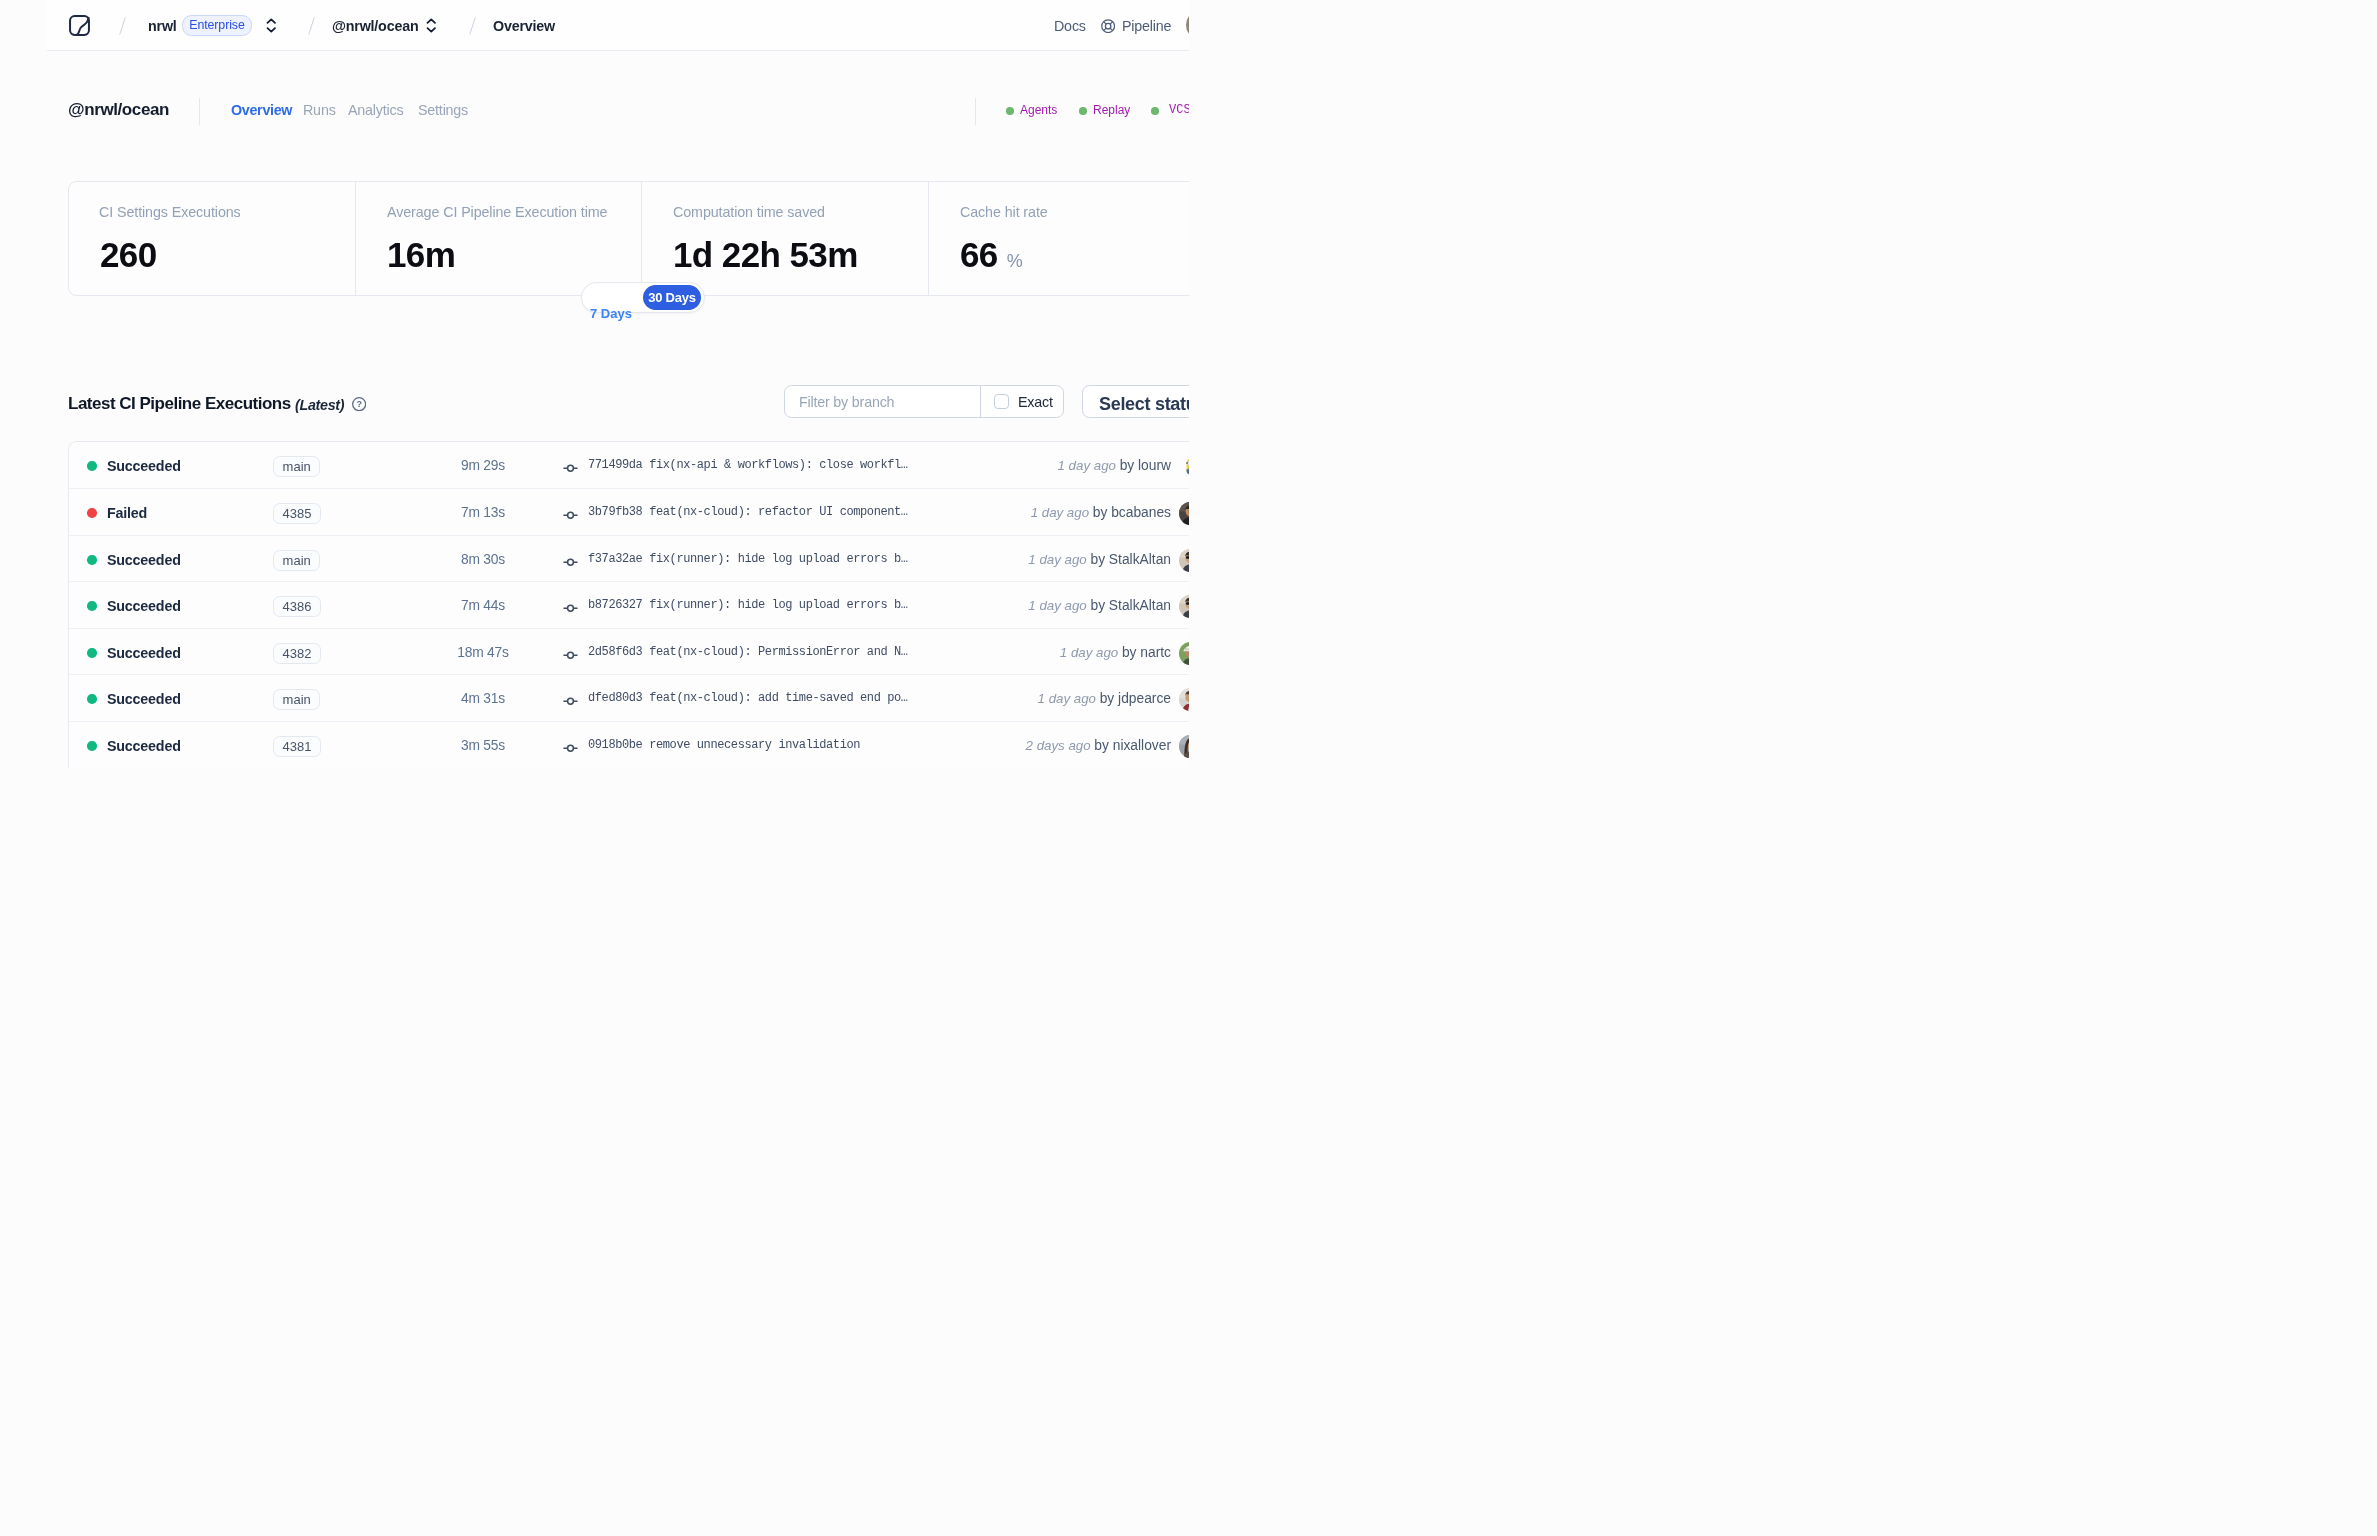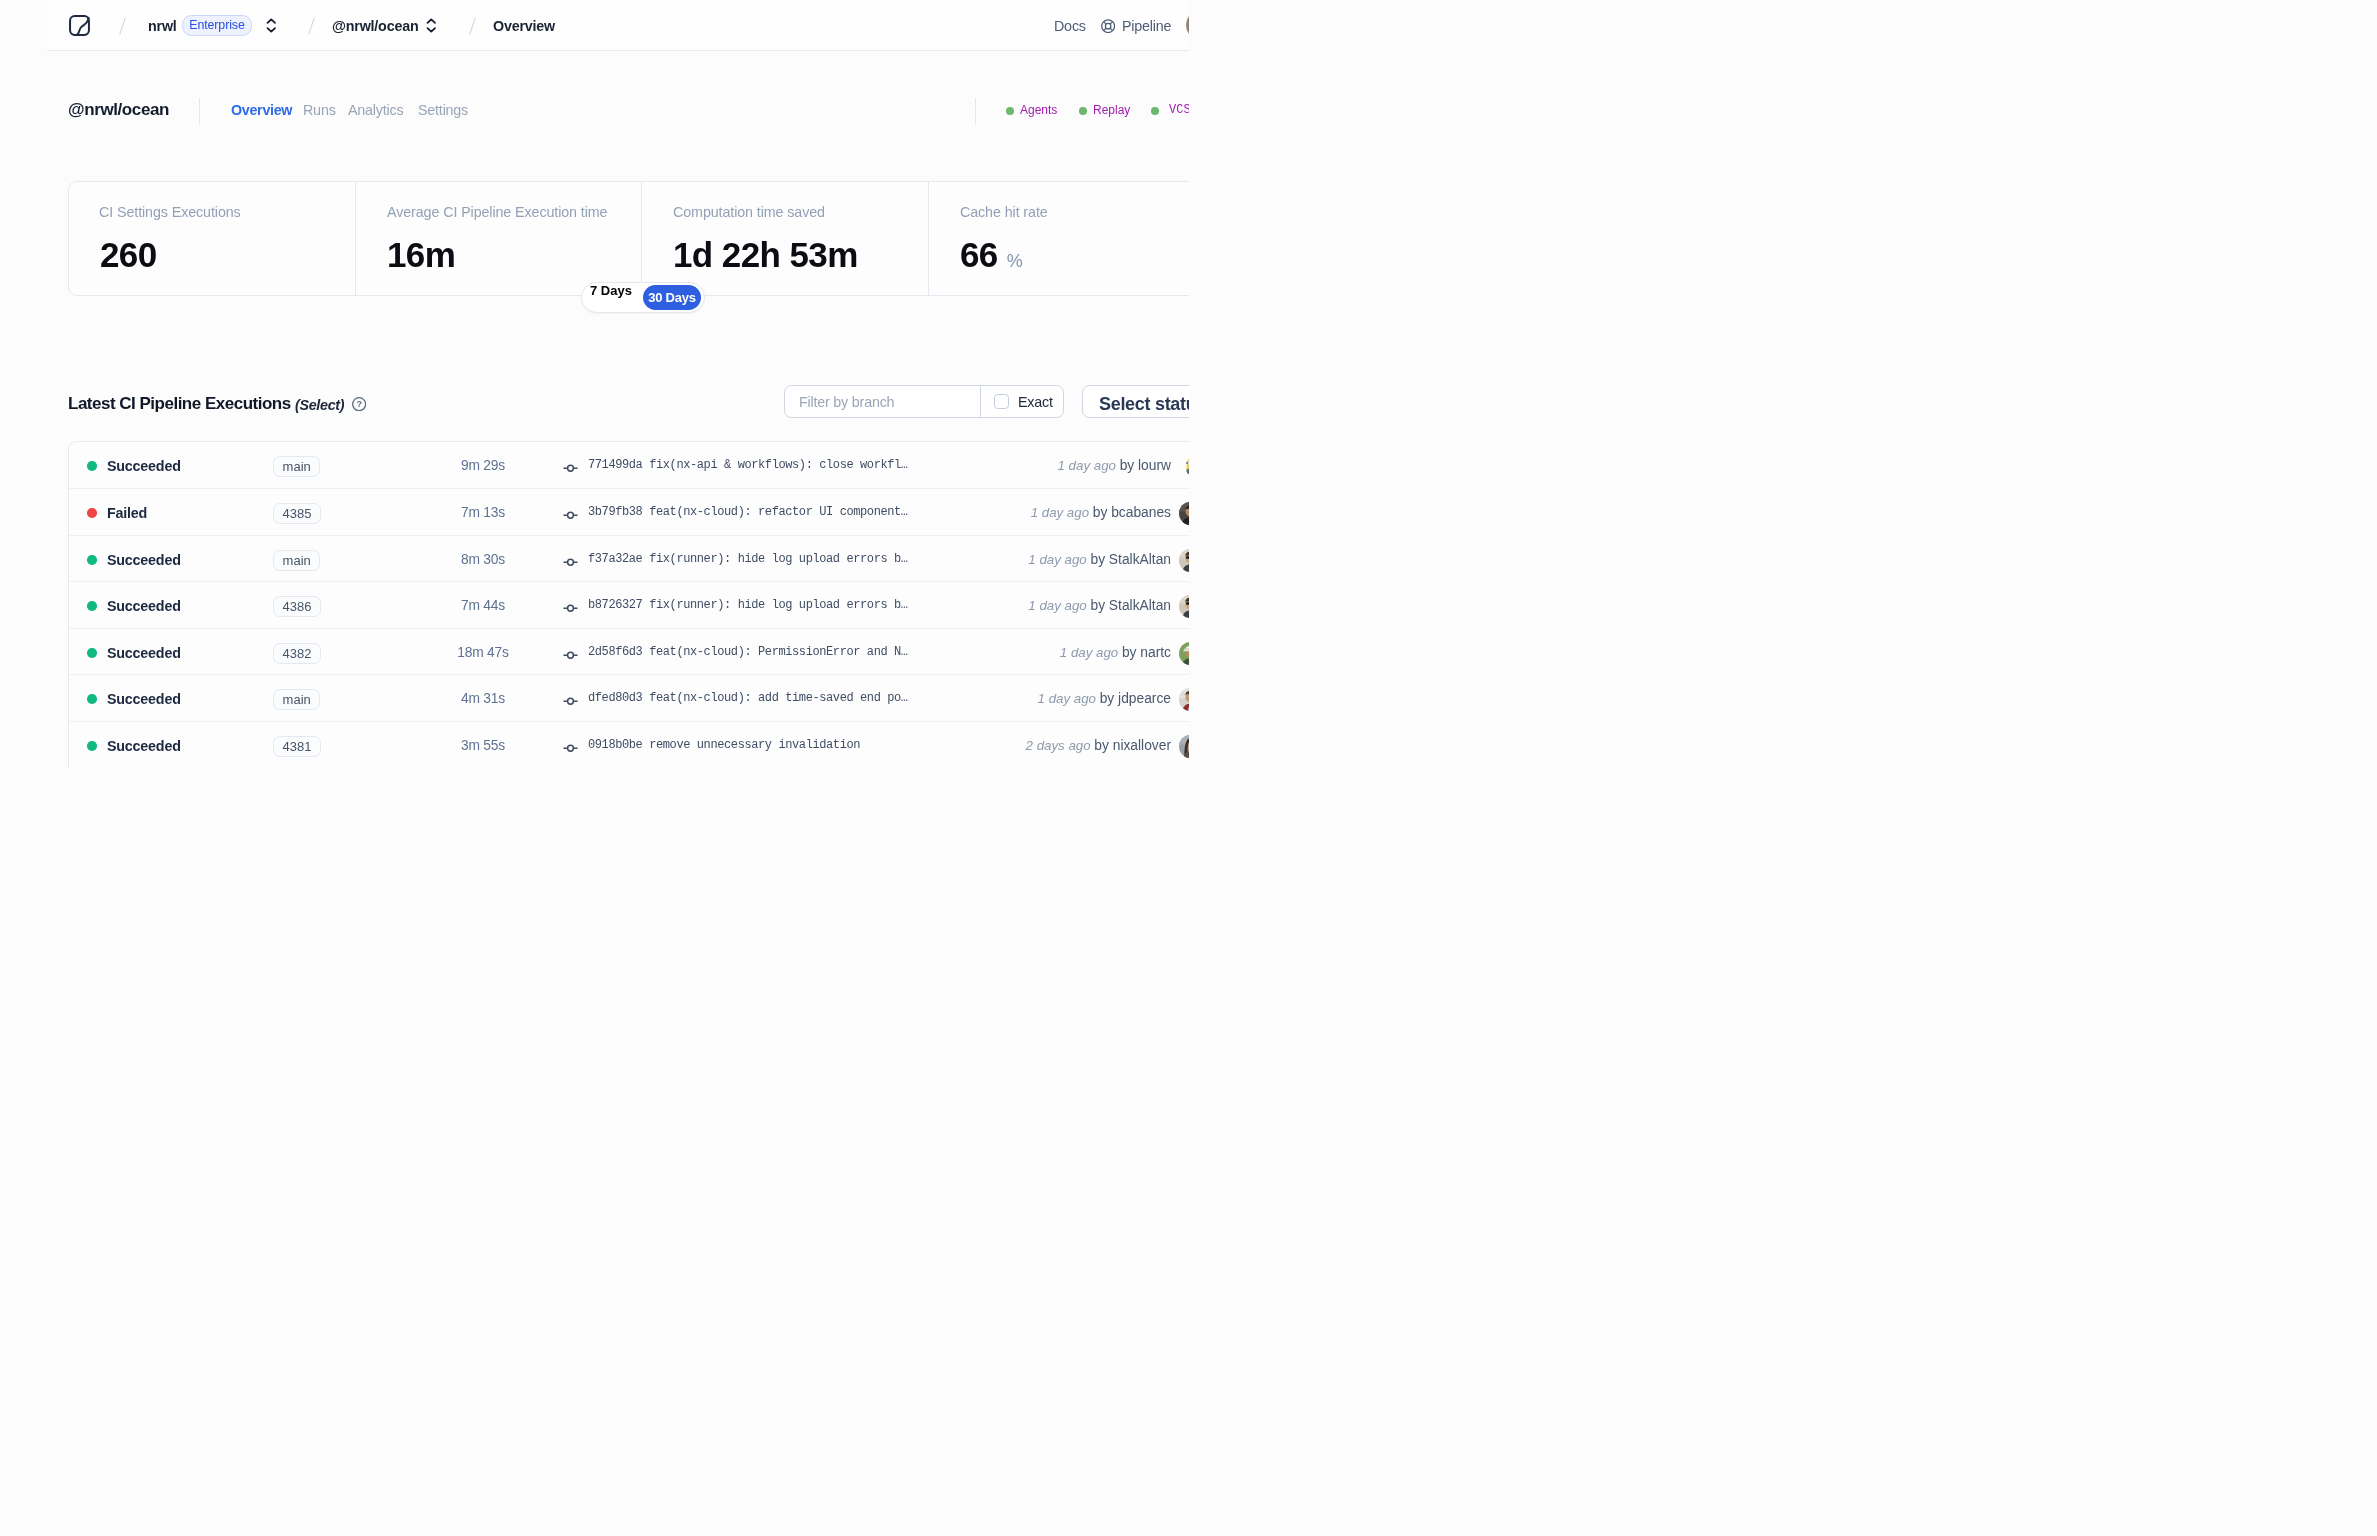--- a/index.html
+++ b/index.html
@@ -23,21 +23,21 @@
   .svc { position:absolute; top:103px; font-size:12px; color:#a21caf;text-align:center; }
 
   
   #stats { position:absolute; left:21px; top:181px; width:1149px; height:115px; background:#fdfdfe; border:1px solid #e5e8ef; border-radius:8.6px; }
   .statdiv { position:absolute; top:181px; height:115px; width:1px; background:#e5e8ef; }
   .stat-label { position:absolute; top:204px; font-size:14.3px; color:#93a1b6; letter-spacing:-0.1px; }
   .stat-num { position:absolute; top:235px; font-size:35px; font-weight:700; color:#0b0d12; letter-spacing:-0.6px; }
   .pct { font-size:18px; font-weight:400; color:#8494ad; letter-spacing:0; }
 
   #toggle { position:absolute; left:534px; top:282px; width:124px; height:31px; background:#fff; border:1px solid #e4e7ee; border-radius:16px; box-shadow:0 1px 1.9px rgba(16,24,40,.04); }
-  #tg7 { position:absolute; left:543px; top:283px; font-size:13px; font-weight:700; color:#000000; }
+  #tg7 { position:absolute; left:543px; top:306px; font-size:13px; font-weight:700; color:#3b82f6; }
   #tg30 { position:absolute; left:596px; top:285px; width:58px; height:25px; background:#2d5fe0; border-radius:12.4px; color:#fff; font-size:13px; font-weight:700; text-align:center; line-height:25px; letter-spacing:-0.2px; }
 
   
   #lt-title { position:absolute; left:21px; top:394px; font-size:17px; font-weight:700; color:#101828; letter-spacing:-0.5px; }
   #lt-cipes { position:absolute; left:248px; top:397px; font-size:14.3px; font-style:italic; font-weight:700; color:#1b2638; letter-spacing:-0.3px; }
   #igroup { position:absolute; left:737px; top:385px; width:280px; height:33px; background:#fff; border:1px solid #cfd6e2; border-radius:7.6px; }
   #igroup .div { position:absolute; left:195px; top:0; width:1px; height:31px; background:#cfd6e2; }
   #placeholder { position:absolute; left:752px; top:394px; font-size:14.3px; color:#9aa6b8; letter-spacing:-0.2px; }
   #checkbox { position:absolute; left:947px; top:394px; width:15px; height:15px; border:1px solid #c3cddb; border-radius:3.8px; background:#fff; }
   #exact { position:absolute; left:971px; top:394px; font-size:14.3px; color:#212b3c; letter-spacing:-0.2px; }
@@ -125,21 +125,21 @@
   <div class="stat-label" style="left:913px;">Cache hit rate</div>
   <div class="stat-num" style="left:53px;">260</div>
   <div class="stat-num" style="left:340px;">16m</div>
   <div class="stat-num" style="left:626px;">1d 22h 53m</div>
   <div class="stat-num" style="left:913px;">66 <span class="pct">%</span></div>
   <div id="toggle"></div>
   <div id="tg7">7 Days</div>
   <div id="tg30">30 Days</div>
 
   <div id="lt-title">Latest CI Pipeline Executions</div>
-  <div id="lt-cipes">(Select)</div>
+  <div id="lt-cipes">(Latest)</div>
   <svg class="abs" style="left:305px; top:397px;" width="14.3" height="14.3" viewBox="0 0 15 15" fill="none">
     <circle cx="7.5" cy="7.5" r="6.8" stroke="#5b6a82" stroke-width="1.3"></circle>
     <text x="7.5" y="11" text-anchor="middle" font-family="Liberation Sans" font-size="9.5" fill="#5b6a82" font-weight="700">?</text>
   </svg>
   <div id="igroup">
       <div class="div"></div>
     </div>
   <div id="placeholder">Filter by branch</div>
   <div id="checkbox"></div>
   <div id="exact">Exact</div>

